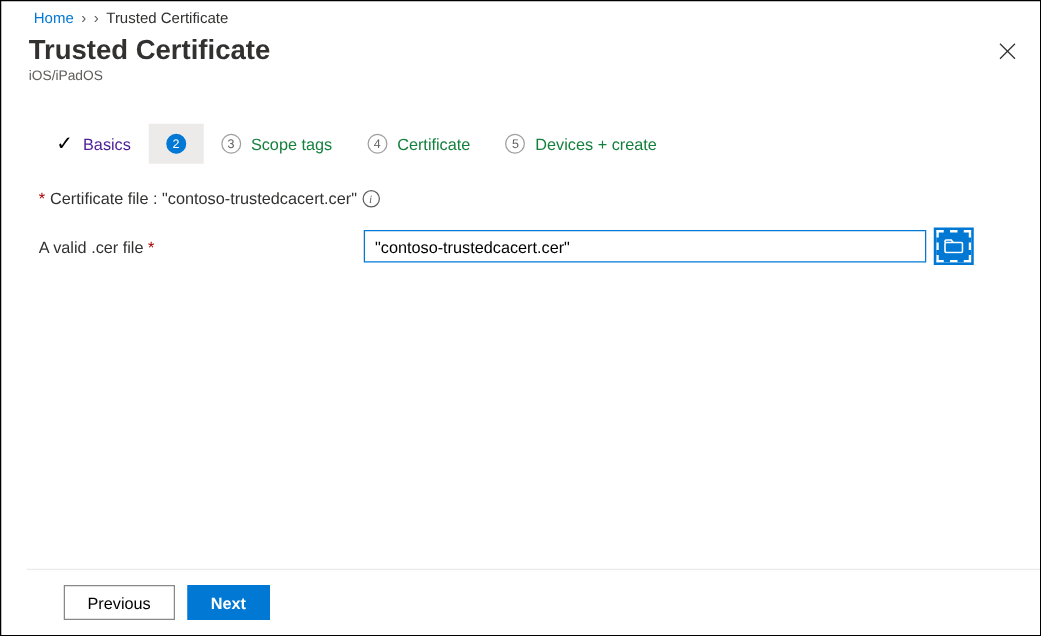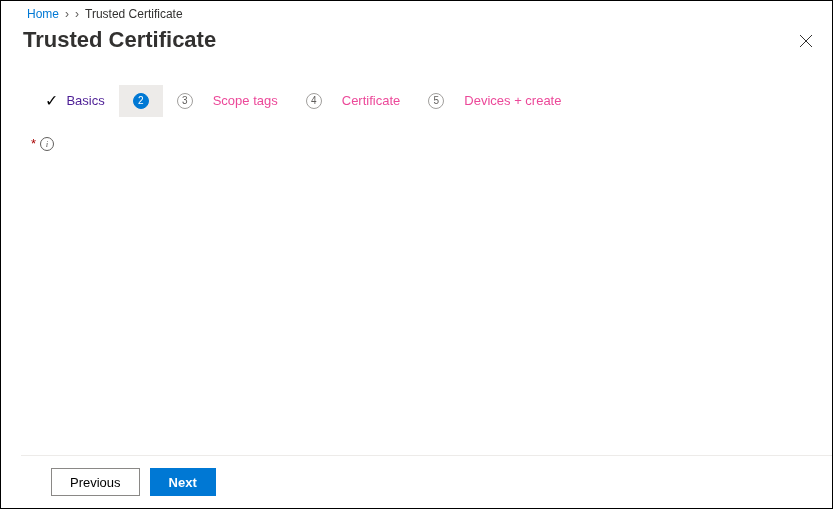--- a/index.html
+++ b/index.html
@@ -63,21 +63,21 @@
       padding: 8px 14px;
       font-size: 13px;
       cursor: pointer;
     }
     .step.completed .label { color: #4c1d95; }
     .step.completed .check { color: #000; font-weight: 400; font-size:16px;}
     .step.active {
       background: #edebe9;
     }
     .step.active .label { font-weight: 600; color: #323130; }
-    .step.disabled .label { color: #ec4899; margin-left: 12px; }
+    .step.disabled .label { color: #15803d; }
     .circle {
       width: 16px;
       height: 16px;
       border-radius: 50%;
       border: 1px solid #a19f9d;
       display: flex;
       align-items: center;
       justify-content: center;
       font-size: 10px;
       color: #605e5c;
@@ -177,20 +177,21 @@
 
 <div class="breadcrumb">
   <a>Home</a>
   <span class="sep">›</span>
   <span class="sep">›</span>
   <span class="current">Trusted Certificate</span>
 </div>
 
 <div class="header">
   <div class="title">Trusted Certificate</div>
+  <div class="subtitle">iOS/iPadOS</div>
   <div class="close-btn">
     <svg width="14" height="14" viewBox="0 0 14 14">
         <line x1="1" y1="1" x2="13" y2="13" stroke="#323130" stroke-width="1"></line>
         <line x1="13" y1="1" x2="1" y2="13" stroke="#323130" stroke-width="1"></line>
       </svg>
   </div>
 </div>
 
 <div class="wizard">
   <div class="step completed">
@@ -210,21 +211,37 @@
   </div>
   <div class="step disabled">
     <span class="circle">5</span>
     <span class="label">Devices + create</span>
   </div>
 </div>
 
 <div class="form-area">
   <div class="cert-label">
     <span class="req">*</span>
+    <span>Certificate file : "contoso-trustedcacert.cer"</span>
     <span class="info-icon">i</span>
   </div>
 
+  <div class="row">
+    <div class="row-label">
+      <span>A valid .cer file</span>
+      <span class="req"> *</span>
+    </div>
+    <div class="row-input">
+      <input type="text" value="&quot;contoso-trustedcacert.cer&quot;" style="">
+    </div>
+    <div class="browse-btn">
+      <svg width="16" height="12" viewBox="0 0 16 12">
+          <rect x="1" y="3" width="14" height="8" rx="1"></rect>
+          <path d="M1 3 V2 a1 1 0 0 1 1-1 h4 l1.5 2"></path>
+        </svg>
+    </div>
+  </div>
 </div>
 
 <div class="footer">
   <button class="btn">Previous</button>
   <button class="btn primary">Next</button>
 </div>
 
 </body></html>

